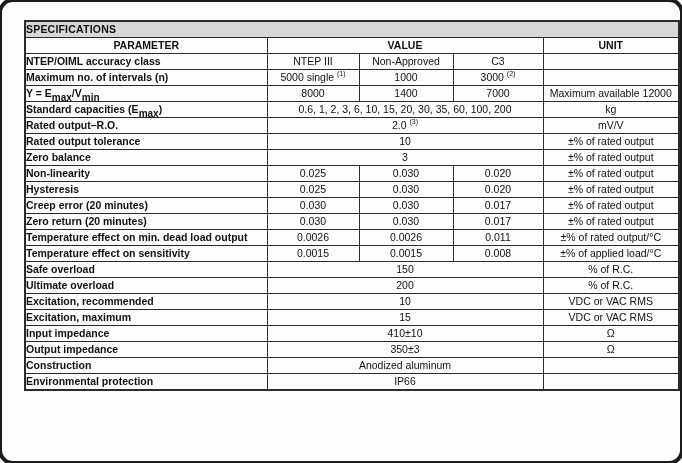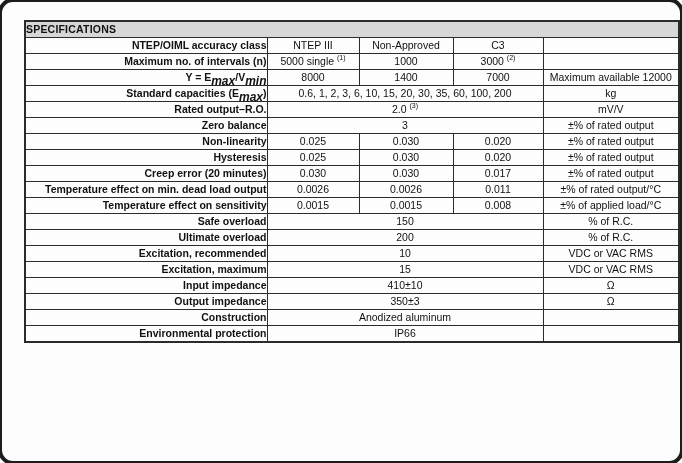--- a/index.html
+++ b/index.html
@@ -54,58 +54,62 @@
   th.col-h {
     text-align: center;
     font-weight: bold;
     font-size: 11px;
     height: 16px;
     line-height: 16px;
     border-bottom: 2px solid #2b2b2b;
   }
   td.param {
     font-weight: bold;
-    text-align: right;
+    text-align: left;
     padding-left: 5px;
   }
   td.val, td.unit {
     text-align: center;
     font-weight: normal;
   }
   sup {
     font-size: 7px;
     line-height: 0;
     position: relative;
     top: -1px;
   }
   sub {
-    font-size: 12px;
+    font-size: 10px;
     line-height: 0;
     position: relative;
     bottom: -1px;
-    font-style: italic;
   }
 </style>
 </head>
 <body>
 
 <div class="page-frame"></div>
 
 <table class="spec">
   <colgroup>
     <col style="width:242px">
     <col style="width:92px">
     <col style="width:94px">
     <col style="width:90px">
     <col style="width:136px">
   </colgroup>
   <thead>
     <tr>
       <th class="spec-title" colspan="5">SPECIFICATIONS</th>
     </tr>
+    <tr>
+      <th class="col-h">PARAMETER</th>
+      <th class="col-h" colspan="3">VALUE</th>
+      <th class="col-h">UNIT</th>
+    </tr>
   </thead>
   <tbody>
       <tr>
         <td class="param">NTEP/OIML accuracy class</td>
         <td class="val">NTEP III</td>
         <td class="val">Non-Approved</td>
         <td class="val">C3</td>
         <td class="unit"></td>
       </tr>
       <tr>
@@ -126,40 +130,52 @@
         <td class="param">Standard capacities (E<sub>max</sub>)</td>
         <td class="val" colspan="3">0.6, 1, 2, 3, 6, 10, 15, 20, 30, 35, 60, 100, 200</td>
         <td class="unit">kg</td>
       </tr>
       <tr>
         <td class="param">Rated output–R.O.</td>
         <td class="val" colspan="3">2.0 <sup>(3)</sup></td>
         <td class="unit">mV/V</td>
       </tr>
       <tr>
+        <td class="param">Rated output tolerance</td>
+        <td class="val" colspan="3">10</td>
+        <td class="unit">±% of rated output</td>
+      </tr>
+      <tr>
         <td class="param">Zero balance</td>
         <td class="val" colspan="3">3</td>
         <td class="unit">±% of rated output</td>
       </tr>
       <tr>
         <td class="param">Non-linearity</td>
         <td class="val">0.025</td>
         <td class="val">0.030</td>
         <td class="val">0.020</td>
         <td class="unit">±% of rated output</td>
       </tr>
       <tr>
         <td class="param">Hysteresis</td>
         <td class="val">0.025</td>
         <td class="val">0.030</td>
         <td class="val">0.020</td>
         <td class="unit">±% of rated output</td>
       </tr>
       <tr>
         <td class="param">Creep error (20 minutes)</td>
+        <td class="val">0.030</td>
+        <td class="val">0.030</td>
+        <td class="val">0.017</td>
+        <td class="unit">±% of rated output</td>
+      </tr>
+      <tr>
+        <td class="param">Zero return (20 minutes)</td>
         <td class="val">0.030</td>
         <td class="val">0.030</td>
         <td class="val">0.017</td>
         <td class="unit">±% of rated output</td>
       </tr>
       <tr>
         <td class="param">Temperature effect on min. dead load output</td>
         <td class="val">0.0026</td>
         <td class="val">0.0026</td>
         <td class="val">0.011</td>

